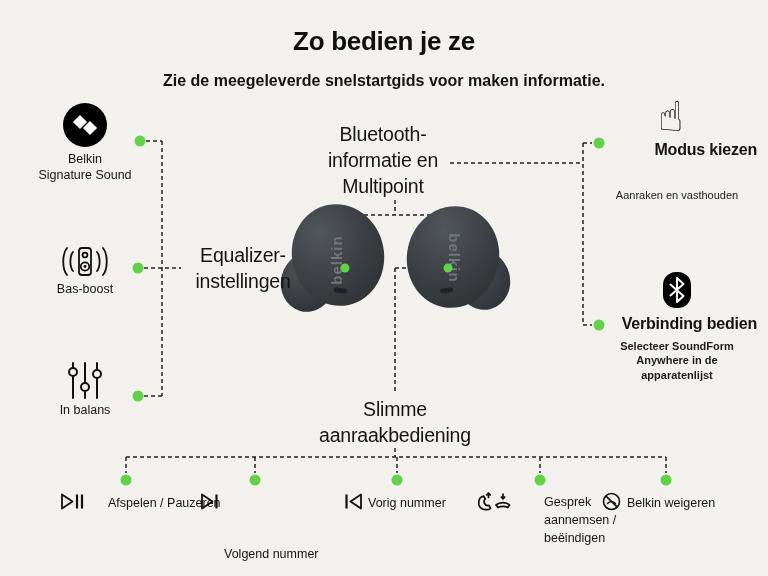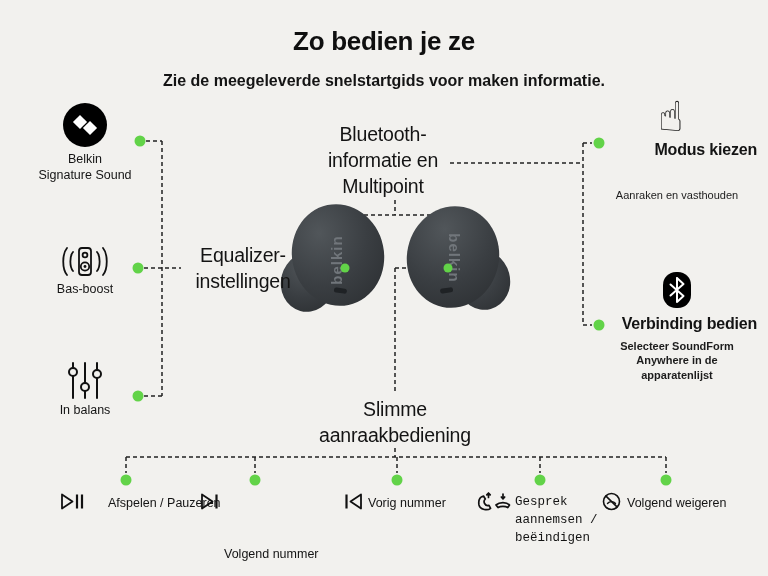--- a/index.html
+++ b/index.html
@@ -215,26 +215,26 @@
     <g fill="none" stroke="#111" stroke-width="1.7" stroke-linecap="round" stroke-linejoin="round">
 
       <path d="M2 13 C1.2 8.5 3 5 6.5 4 L8.3 7 C6.7 8.5 6.7 9.8 7.6 11.5 C8.5 13.2 10 14 12 13.4 L13.6 16.3 C10.6 18.8 3.4 18 2 13 Z"></path>
       <path d="M11.5 5.5 L11.5 1.2 M9.8 2.8 L11.5 1 L13.2 2.8"></path>
 
       <path d="M20 13 C23.5 9.8 30.5 9.8 33.5 13 L31.8 15.6 C29.5 14 24.5 14 22 15.6 Z" transform="translate(-1 0)"></path>
       <path d="M26 2 L26 6.5 M24.3 5 L26 6.8 L27.7 5"></path>
     </g>
   </svg>
 </div>
-<div class="abs bottom-label pre" style="left:515px;top:493px;font-family:Liberation Mono, monospace;">Gesprek
+<div class="abs bottom-label pre" style="left:544px;top:493px;">Gesprek
 aannemsen /
 beëindigen</div>
 
 <div class="abs" style="left:602px;top:492px;">
   <svg width="19" height="19" viewBox="0 0 19 19">
     <g fill="none" stroke="#111" stroke-width="1.6" stroke-linecap="round">
       <circle cx="9.5" cy="9.5" r="8"></circle>
       <line x1="4" y1="4.2" x2="15" y2="14.8"></line>
       <path d="M5.5 11.5 C7.5 9 11.5 9 13.5 11.5" stroke-width="1.4"></path>
     </g>
   </svg>
 </div>
-<div class="abs bottom-label" style="left:627px;top:494px;">Volgend weigeren</div>
+<div class="abs bottom-label" style="left:627px;top:494px;">Belkin weigeren</div>
 
 </body></html>

